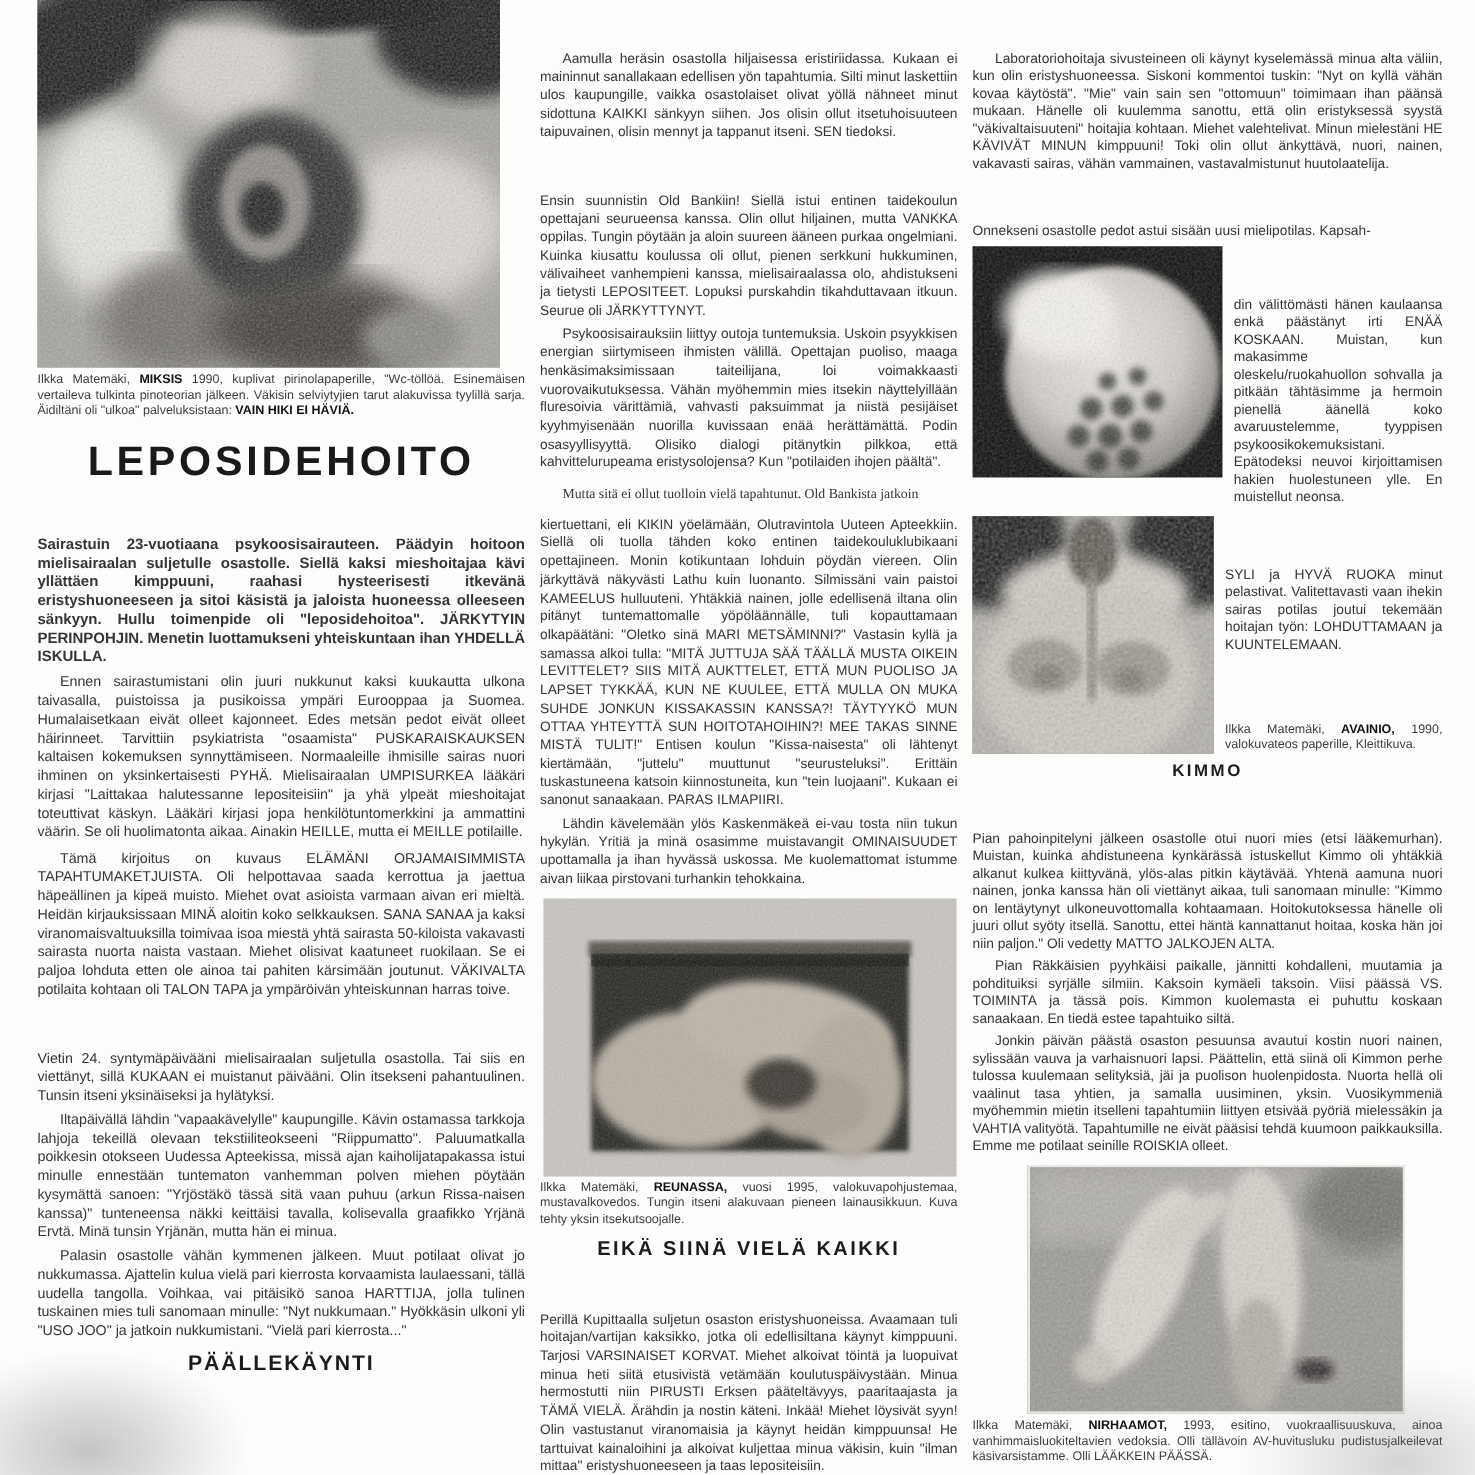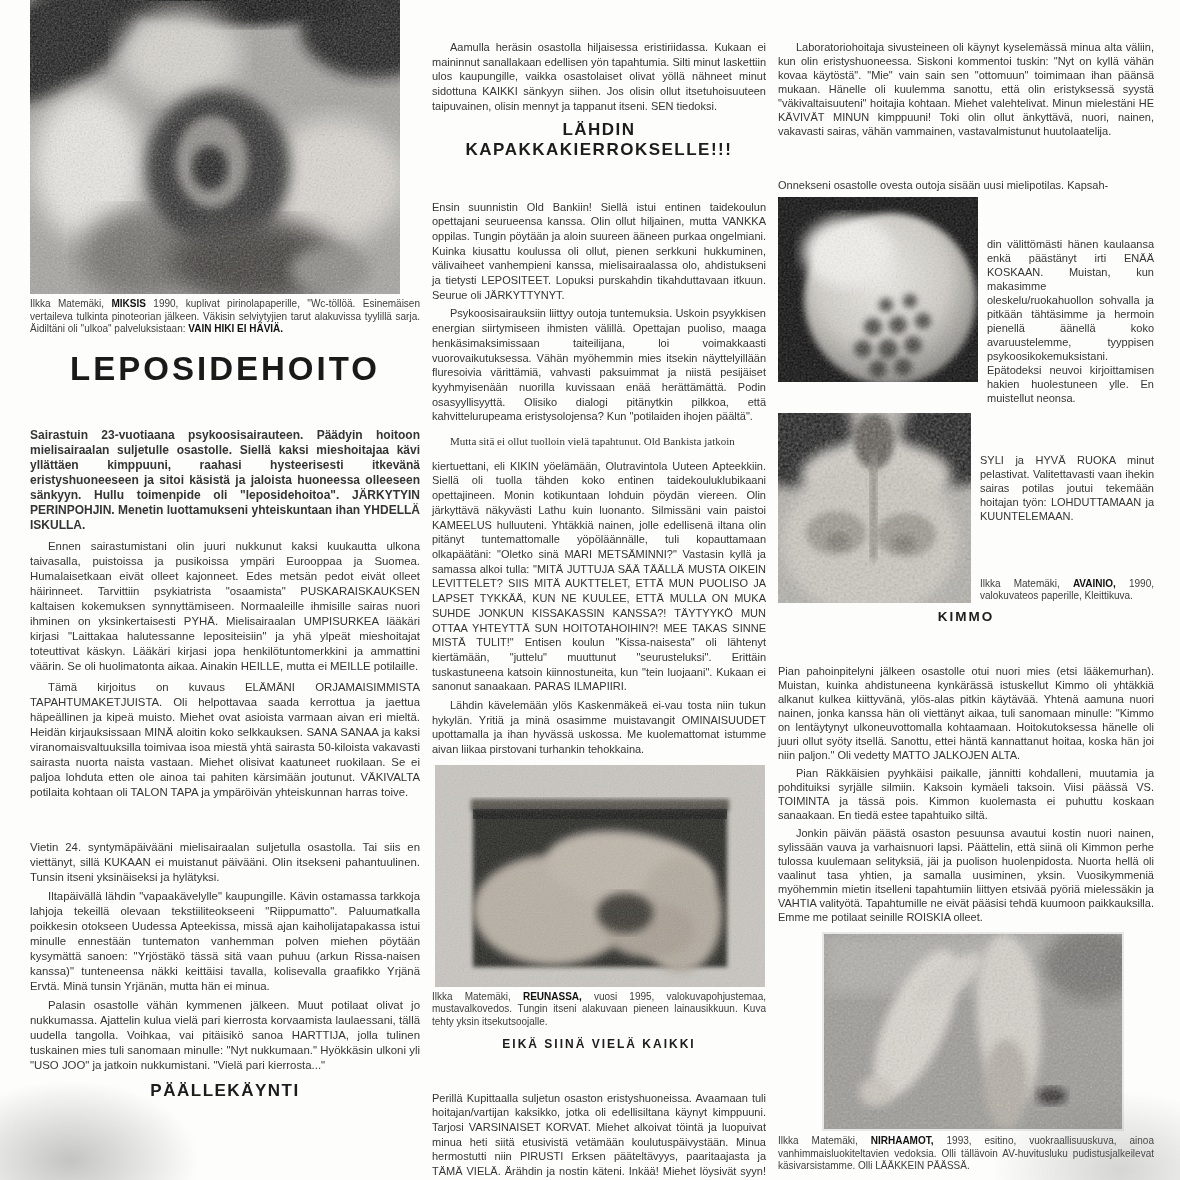--- a/index.html
+++ b/index.html
@@ -14,21 +14,21 @@
   .body-text{font-size:11.4px;line-height:15px;text-align:justify;color:#353535;margin-top:40px;}
   .body-text p{margin:0 0 2px 0;}
   .indent{text-indent:18px;}
   #col-mid .body-text{font-size:11px;line-height:14.7px;}
   #col-right .body-text{font-size:11px;line-height:14px;}
 
   .headline{font-weight:bold;font-size:33px;letter-spacing:3px;text-align:center;
             margin:14px 0 10px 0;color:#1a1a1a;}
   .h-mid{font-weight:bold;font-size:17px;letter-spacing:1.5px;text-align:center;margin:6px 0 4px 0;color:#1c1c1c;}
   .h-small{font-weight:bold;font-size:13.5px;letter-spacing:2px;text-align:center;margin:12px 0 6px 0;color:#1c1c1c;}
-  .h-eika{font-weight:bold;font-size:12px;letter-spacing:2px;text-align:center;margin:8px 0 5px 0;color:#1c1c1c;}
+  .h-eika{font-weight:bold;font-size:16px;letter-spacing:2px;text-align:center;margin:8px 0 5px 0;color:#1c1c1c;}
   .h-pitka{font-weight:bold;font-size:14px;letter-spacing:2px;text-align:center;margin:10px 0 6px 0;color:#4c1d95;}
   .bold-intro{font-weight:bold;font-size:12px;line-height:15px;}
 
   .caption{font-size:10px;line-height:12.6px;color:#3d3d3d;text-align:justify;margin-top:4px;}
   .caption b{color:#111;}
 
   .photo{display:block;background:#888;}
   .photo svg{display:block;}
 
   .row{display:flex;gap:9px;}
@@ -95,21 +95,20 @@
       <p class="indent" style="margin-top:4px;">Iltapäivällä lähdin "vapaakävelylle" kaupungille. Kävin ostamassa tarkkoja lahjoja tekeillä olevaan tekstiiliteokseeni "Riippumatto". Paluumatkalla poikkesin otokseen Uudessa Apteekissa, missä ajan kaiholijatapakassa istui minulle ennestään tuntematon vanhemman polven miehen pöytään kysymättä sanoen: "Yrjöstäkö tässä sitä vaan puhuu (arkun Rissa-naisen kanssa)" tunteneensa näkki keittäisi tavalla, kolisevalla graafikko Yrjänä Ervtä. Minä tunsin Yrjänän, mutta hän ei minua.</p>
       <p class="indent" style="margin-top:4px;">Palasin osastolle vähän kymmenen jälkeen. Muut potilaat olivat jo nukkumassa. Ajattelin kulua vielä pari kierrosta korvaamista laulaessani, tällä uudella tangolla. Voihkaa, vai pitäisikö sanoa HARTTIJA, jolla tulinen tuskainen mies tuli sanomaan minulle: "Nyt nukkumaan." Hyökkäsin ulkoni yli "USO JOO" ja jatkoin nukkumistani. "Vielä pari kierrosta..."</p>
     </div>
     <div class="h-mid" style="margin-top:8px;">PÄÄLLEKÄYNTI</div>
   </div>
 
   <div class="col" id="col-mid">
     <div class="body-text">
       <p class="indent">Aamulla heräsin osastolla hiljaisessa eristiriidassa. Kukaan ei maininnut sanallakaan edellisen yön tapahtumia. Silti minut laskettiin ulos kaupungille, vaikka osastolaiset olivat yöllä nähneet minut sidottuna KAIKKI sänkyyn siihen. Jos olisin ollut itsetuhoisuuteen taipuvainen, olisin mennyt ja tappanut itseni. SEN tiedoksi.</p>
     </div>
-    <div class="h-mid">LÄHDIN KAPAKKAKIERROKSELLE!!!</div>
     <div class="body-text">
       <p>Ensin suunnistin Old Bankiin! Siellä istui entinen taidekoulun opettajani seurueensa kanssa. Olin ollut hiljainen, mutta VANKKA oppilas. Tungin pöytään ja aloin suureen ääneen purkaa ongelmiani. Kuinka kiusattu koulussa oli ollut, pienen serkkuni hukkuminen, välivaiheet vanhempieni kanssa, mielisairaalassa olo, ahdistukseni ja tietysti LEPOSITEET. Lopuksi purskahdin tikahduttavaan itkuun. Seurue oli JÄRKYTTYNYT.</p>
       <p class="indent" style="margin-top:4px;">Psykoosisairauksiin liittyy outoja tuntemuksia. Uskoin psyykkisen energian siirtymiseen ihmisten välillä. Opettajan puoliso, maaga henkäsimaksimissaan taiteilijana, loi voimakkaasti vuorovaikutuksessa. Vähän myöhemmin mies itsekin näyttelyillään fluresoivia värittämiä, vahvasti paksuimmat ja niistä pesijäiset kyyhmyisenään nuorilla kuvissaan enää herättämättä. Podin osasyyllisyyttä. Olisiko dialogi pitänytkin pilkkoa, että kahvittelurupeama eristysolojensa? Kun "potilaiden ihojen päältä".</p>
       <p class="indent" style="margin-top:10px;font-family:Liberation Serif, serif;">Mutta sitä ei ollut tuolloin vielä tapahtunut. Old Bankista jatkoin</p>
       <p style="margin-top:10px;">kiertuettani, eli KIKIN yöelämään, Olutravintola Uuteen Apteekkiin. Siellä oli tuolla tähden koko entinen taidekouluklubikaani opettajineen. Monin kotikuntaan lohduin pöydän viereen. Olin järkyttävä näkyvästi Lathu kuin luonanto. Silmissäni vain paistoi KAMEELUS hulluuteni. Yhtäkkiä nainen, jolle edellisenä iltana olin pitänyt tuntemattomalle yöpöläännälle, tuli kopauttamaan olkapäätäni: "Oletko sinä MARI METSÄMINNI?" Vastasin kyllä ja samassa alkoi tulla: "MITÄ JUTTUJA SÄÄ TÄÄLLÄ MUSTA OIKEIN LEVITTELET? SIIS MITÄ AUKTTELET, ETTÄ MUN PUOLISO JA LAPSET TYKKÄÄ, KUN NE KUULEE, ETTÄ MULLA ON MUKA SUHDE JONKUN KISSAKASSIN KANSSA?! TÄYTYYKÖ MUN OTTAA YHTEYTTÄ SUN HOITOTAHOIHIN?! MEE TAKAS SINNE MISTÄ TULIT!" Entisen koulun "Kissa-naisesta" oli lähtenyt kiertämään, "juttelu" muuttunut "seurusteluksi". Erittäin tuskastuneena katsoin kiinnostuneita, kun "tein luojaani". Kukaan ei sanonut sanaakaan. PARAS ILMAPIIRI.</p>
       <p class="indent" style="margin-top:4px;">Lähdin kävelemään ylös Kaskenmäkeä ei-vau tosta niin tukun hykylän. Yritiä ja minä osasimme muistavangit OMINAISUUDET upottamalla ja ihan hyvässä uskossa. Me kuolemattomat istumme aivan liikaa pirstovani turhankin tehokkaina.</p>
     </div>
 
     <div class="photo" style="width:330px;height:222px;margin:8px 0 0 3px;">
       <svg width="330" height="222" viewBox="0 0 330 222">
@@ -146,21 +145,21 @@
       <p>Perillä Kupittaalla suljetun osaston eristyshuoneissa. Avaamaan tuli hoitajan/vartijan kaksikko, jotka oli edellisiltana käynyt kimppuuni. Tarjosi VARSINAISET KORVAT. Miehet alkoivat töintä ja luopuivat minua heti siitä etusivistä vetämään koulutuspäivystään. Minua hermostutti niin PIRUSTI Erksen pääteltävyys, paaritaajasta ja TÄMÄ VIELÄ. Ärähdin ja nostin käteni. Inkää! Miehet löysivät syyn! Olin vastustanut viranomaisia ja käynyt heidän kimppuunsa! He tarttuivat kainaloihini ja alkoivat kuljettaa minua väkisin, kuin "ilman mittaa" eristyshuoneeseen ja taas lepositeisiin.</p>
       <p class="indent" style="margin-top:4px;">Olin juovuksissa. Oksensin, itkin ja kiljuin kaikenlaista. Kerroin hukkuneesta pienestä serkustani. Osaston kirjauksissa lukee: "Muisteli 1,5 vuotta sitten hukkunutta 6-vuotiasta serkkuaan. Kuulostelee varmaan otinannsa tänä." UUH! Jossain vaiheessa "sänkypuuhia" tavoittiin "hartijaa" hoitajan äänellä. Kerroin katsoakseni, että hänet oli näkyä, sänkyyn sitomisen yhteydessä pitänyt estää valkoiset...</p>
     </div>
   </div>
 
   <div class="col" id="col-right">
     <div class="body-text">
       <p class="indent">Laboratoriohoitaja sivusteineen oli käynyt kyselemässä minua alta väliin, kun olin eristyshuoneessa. Siskoni kommentoi tuskin: "Nyt on kyllä vähän kovaa käytöstä". "Mie" vain sain sen "ottomuun" toimimaan ihan päänsä mukaan. Hänelle oli kuulemma sanottu, että olin eristyksessä syystä "väkivaltaisuuteni" hoitajia kohtaan. Miehet valehtelivat. Minun mielestäni HE KÄVIVÄT MINUN kimppuuni! Toki olin ollut änkyttävä, nuori, nainen, vakavasti sairas, vähän vammainen, vastavalmistunut huutolaatelija.</p>
     </div>
     <div class="body-text">
-      <p>Onnekseni osastolle ovesta outoja sisään uusi mielipotilas. Kapsah-</p>
+      <p>Onnekseni osastolle pedot astui sisään uusi mielipotilas. Kapsah-</p>
     </div>
 
     <div class="row" style="margin-top:5px;">
       <div class="photo" style="width:200px;height:185px;">
         <svg width="200" height="185" viewBox="0 0 200 185">
           <defs>
             <filter id="n3" x="0" y="0" width="100%" height="100%">
               <feTurbulence type="fractalNoise" baseFrequency="0.5" numOctaves="3" stitchTiles="stitch"></feTurbulence>
               <feColorMatrix type="saturate" values="0"></feColorMatrix>
             </filter>

